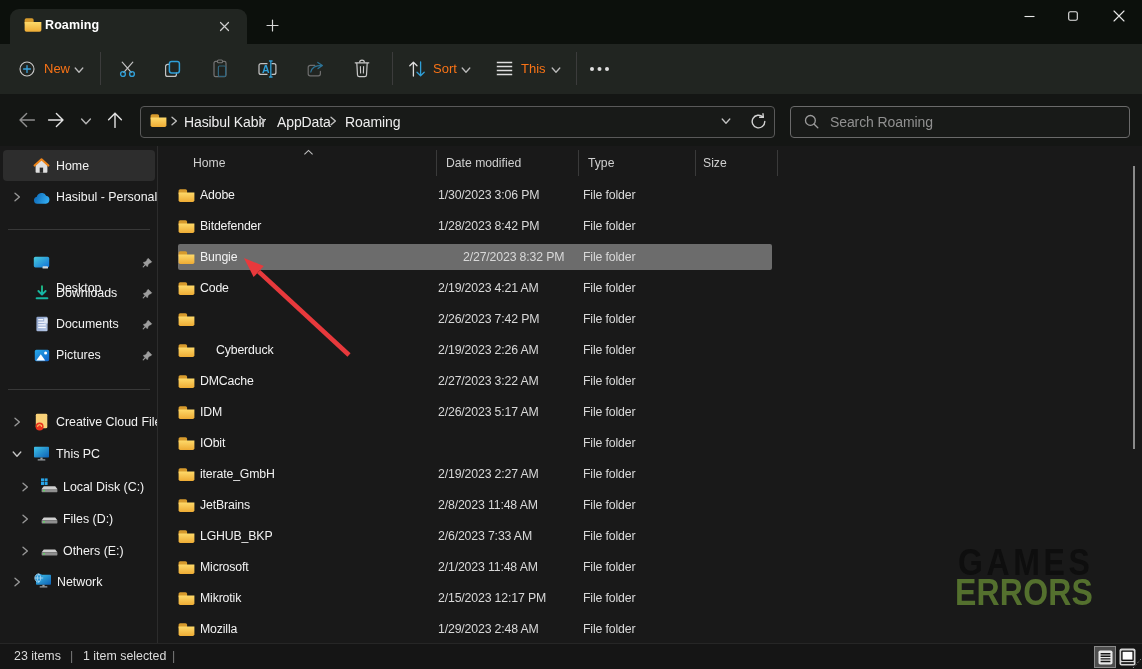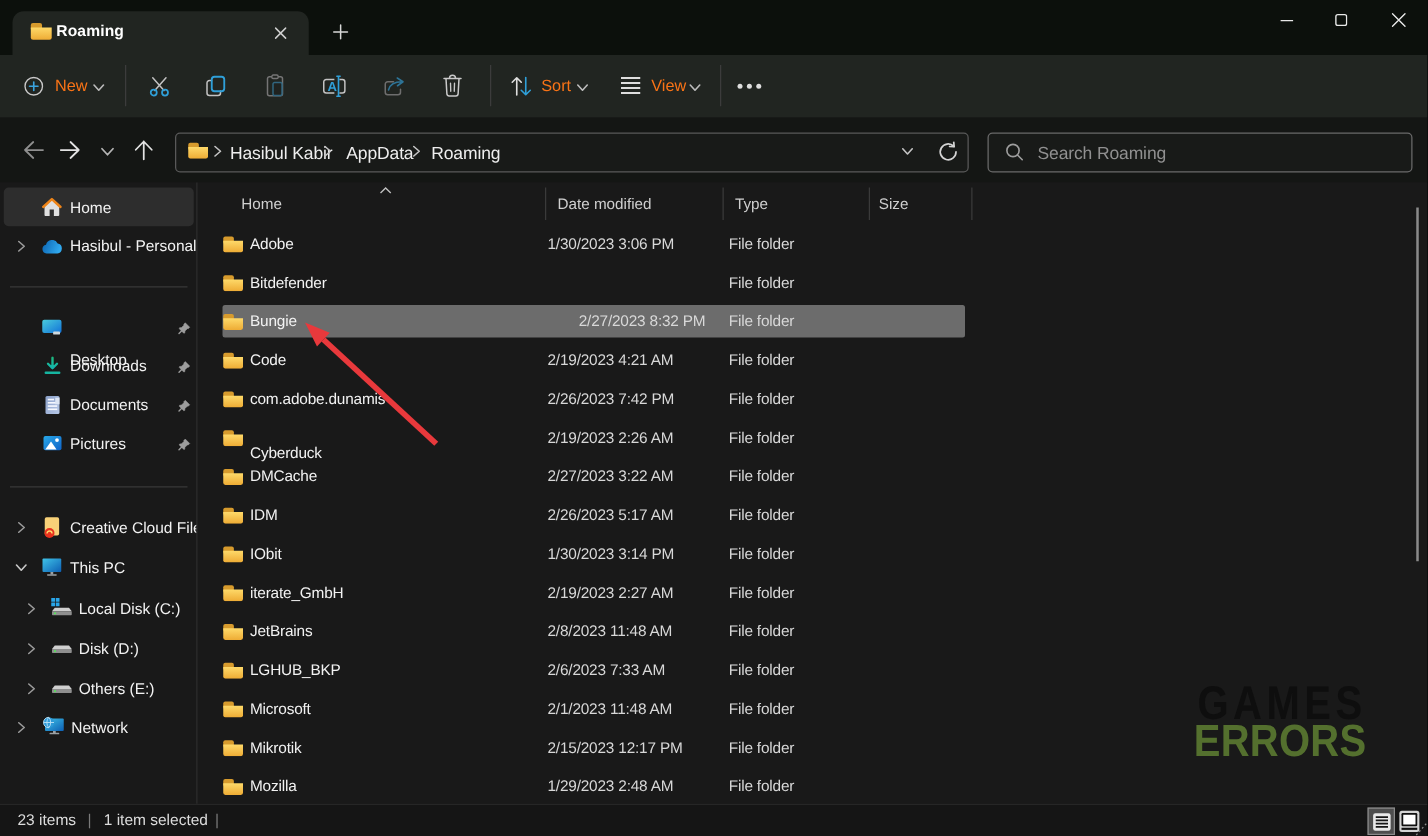--- a/index.html
+++ b/index.html
@@ -126,21 +126,21 @@
 <path d="M5.4 16 V2.6 M5.4 2.2 L1.8 5.8 M5.4 2.2 L9 5.8" fill="none" stroke="#dedede" stroke-width="1.3" stroke-linecap="round" stroke-linejoin="round"></path>
 <path d="M12.6 2 V15.4 M12.6 15.8 L9 12.2 M12.6 15.8 L16.2 12.2" fill="none" stroke="#2f9fd8" stroke-width="1.3" stroke-linecap="round" stroke-linejoin="round"></path>
 </svg>
 <div class="tbt" style="left:433px;top:61px;">Sort</div>
 <svg style="position:absolute;left:461px;top:66px;" width="10" height="8" viewBox="0 0 10 8">
       <path d="M1.2 2 L5 6.2 L8.8 2" fill="none" stroke="#bbbbbb" stroke-width="1.3" stroke-linecap="round" stroke-linejoin="round"></path>
     </svg>
 <svg style="position:absolute;left:496px;top:61px;" width="17" height="15" viewBox="0 0 17 15">
 <path d="M0.8 1.4 H16.2 M0.8 5.4 H16.2 M0.8 9.4 H16.2 M0.8 13.4 H16.2" stroke="#dedede" stroke-width="1.5"></path>
 </svg>
-<div class="tbt" style="left:521px;top:61px;">View</div>
+<div class="tbt" style="left:521px;top:61px;">This</div>
 <svg style="position:absolute;left:551px;top:66px;" width="10" height="8" viewBox="0 0 10 8">
       <path d="M1.2 2 L5 6.2 L8.8 2" fill="none" stroke="#bbbbbb" stroke-width="1.3" stroke-linecap="round" stroke-linejoin="round"></path>
     </svg>
 <div class="vsep" style="left:576px;"></div>
 <svg style="position:absolute;left:589px;top:66px;" width="22" height="6" viewBox="0 0 22 6">
 <circle cx="3" cy="3" r="2" fill="#dedede"></circle>
       <circle cx="10.5" cy="3" r="2" fill="#dedede"></circle>
       <circle cx="18" cy="3" r="2" fill="#dedede"></circle>
 </svg>
 
@@ -206,48 +206,48 @@
 <path d="M0.6 4.6 h15.8 v7.6 a1.7 1.7 0 0 1 -1.7 1.7 h-12.4 a1.7 1.7 0 0 1 -1.7 -1.7 Z" fill="url(#fgrad)"></path>
 </svg></div>
 <div class="nm" style="left:200px;top:180px;">Adobe</div>
 <div class="dt" style="left:438px;top:180px;">1/30/2023 3:06 PM</div>
 <div class="dt" style="left:583px;top:180px;">File folder</div>
 <div style="position:absolute;left:178px;top:219px;"><svg width="17" height="14" viewBox="0 0 17 14">
 <rect x="0.6" y="1.2" width="8.5" height="6" rx="1.6" fill="#d79b2d"></rect>
 <path d="M0.6 4.6 h15.8 v7.6 a1.7 1.7 0 0 1 -1.7 1.7 h-12.4 a1.7 1.7 0 0 1 -1.7 -1.7 Z" fill="url(#fgrad)"></path>
 </svg></div>
 <div class="nm" style="left:200px;top:211px;">Bitdefender</div>
+<div class="dt" style="left:438px;top:211px;">1/28/2023 8:42 PM</div>
 <div class="dt" style="left:583px;top:211px;">File folder</div>
 <div style="position:absolute;left:178px;top:243.5px;width:594px;height:26px;background:#6c6c6c;border-radius:2px;"></div>
 <div style="position:absolute;left:178px;top:250px;"><svg width="17" height="14" viewBox="0 0 17 14">
 <rect x="0.6" y="1.2" width="8.5" height="6" rx="1.6" fill="#d79b2d"></rect>
 <path d="M0.6 4.6 h15.8 v7.6 a1.7 1.7 0 0 1 -1.7 1.7 h-12.4 a1.7 1.7 0 0 1 -1.7 -1.7 Z" fill="url(#fgrad)"></path>
 </svg></div>
 <div class="nm" style="left:200px;top:242px;">Bungie</div>
 <div class="dt" style="left:424px;top:242px;margin-left:39px;">2/27/2023 8:32 PM</div>
 <div class="dt" style="left:583px;top:242px;">File folder</div>
 <div style="position:absolute;left:178px;top:281px;"><svg width="17" height="14" viewBox="0 0 17 14">
 <rect x="0.6" y="1.2" width="8.5" height="6" rx="1.6" fill="#d79b2d"></rect>
 <path d="M0.6 4.6 h15.8 v7.6 a1.7 1.7 0 0 1 -1.7 1.7 h-12.4 a1.7 1.7 0 0 1 -1.7 -1.7 Z" fill="url(#fgrad)"></path>
 </svg></div>
 <div class="nm" style="left:200px;top:273px;">Code</div>
 <div class="dt" style="left:438px;top:273px;">2/19/2023 4:21 AM</div>
 <div class="dt" style="left:583px;top:273px;">File folder</div>
 <div style="position:absolute;left:178px;top:312px;"><svg width="17" height="14" viewBox="0 0 17 14">
 <rect x="0.6" y="1.2" width="8.5" height="6" rx="1.6" fill="#d79b2d"></rect>
 <path d="M0.6 4.6 h15.8 v7.6 a1.7 1.7 0 0 1 -1.7 1.7 h-12.4 a1.7 1.7 0 0 1 -1.7 -1.7 Z" fill="url(#fgrad)"></path>
 </svg></div>
-<div class="nm" style="left:200px;top:304px;">com.adobe.dunamis</div>
 <div class="dt" style="left:438px;top:304px;">2/26/2023 7:42 PM</div>
 <div class="dt" style="left:583px;top:304px;">File folder</div>
 <div style="position:absolute;left:178px;top:343px;"><svg width="17" height="14" viewBox="0 0 17 14">
 <rect x="0.6" y="1.2" width="8.5" height="6" rx="1.6" fill="#d79b2d"></rect>
 <path d="M0.6 4.6 h15.8 v7.6 a1.7 1.7 0 0 1 -1.7 1.7 h-12.4 a1.7 1.7 0 0 1 -1.7 -1.7 Z" fill="url(#fgrad)"></path>
 </svg></div>
-<div class="nm" style="left:200px;top:335px;margin-top:12px;">Cyberduck</div>
+<div class="nm" style="left:216px;top:335px;">Cyberduck</div>
 <div class="dt" style="left:438px;top:335px;">2/19/2023 2:26 AM</div>
 <div class="dt" style="left:583px;top:335px;">File folder</div>
 <div style="position:absolute;left:178px;top:374px;"><svg width="17" height="14" viewBox="0 0 17 14">
 <rect x="0.6" y="1.2" width="8.5" height="6" rx="1.6" fill="#d79b2d"></rect>
 <path d="M0.6 4.6 h15.8 v7.6 a1.7 1.7 0 0 1 -1.7 1.7 h-12.4 a1.7 1.7 0 0 1 -1.7 -1.7 Z" fill="url(#fgrad)"></path>
 </svg></div>
 <div class="nm" style="left:200px;top:366px;">DMCache</div>
 <div class="dt" style="left:438px;top:366px;">2/27/2023 3:22 AM</div>
 <div class="dt" style="left:583px;top:366px;">File folder</div>
 <div style="position:absolute;left:178px;top:405px;"><svg width="17" height="14" viewBox="0 0 17 14">
@@ -255,21 +255,20 @@
 <path d="M0.6 4.6 h15.8 v7.6 a1.7 1.7 0 0 1 -1.7 1.7 h-12.4 a1.7 1.7 0 0 1 -1.7 -1.7 Z" fill="url(#fgrad)"></path>
 </svg></div>
 <div class="nm" style="left:200px;top:397px;">IDM</div>
 <div class="dt" style="left:438px;top:397px;">2/26/2023 5:17 AM</div>
 <div class="dt" style="left:583px;top:397px;">File folder</div>
 <div style="position:absolute;left:178px;top:436px;"><svg width="17" height="14" viewBox="0 0 17 14">
 <rect x="0.6" y="1.2" width="8.5" height="6" rx="1.6" fill="#d79b2d"></rect>
 <path d="M0.6 4.6 h15.8 v7.6 a1.7 1.7 0 0 1 -1.7 1.7 h-12.4 a1.7 1.7 0 0 1 -1.7 -1.7 Z" fill="url(#fgrad)"></path>
 </svg></div>
 <div class="nm" style="left:200px;top:428px;">IObit</div>
-<div class="dt" style="left:438px;top:428px;">1/30/2023 3:14 PM</div>
 <div class="dt" style="left:583px;top:428px;">File folder</div>
 <div style="position:absolute;left:178px;top:467px;"><svg width="17" height="14" viewBox="0 0 17 14">
 <rect x="0.6" y="1.2" width="8.5" height="6" rx="1.6" fill="#d79b2d"></rect>
 <path d="M0.6 4.6 h15.8 v7.6 a1.7 1.7 0 0 1 -1.7 1.7 h-12.4 a1.7 1.7 0 0 1 -1.7 -1.7 Z" fill="url(#fgrad)"></path>
 </svg></div>
 <div class="nm" style="left:200px;top:459px;">iterate_GmbH</div>
 <div class="dt" style="left:438px;top:459px;">2/19/2023 2:27 AM</div>
 <div class="dt" style="left:583px;top:459px;">File folder</div>
 <div style="position:absolute;left:178px;top:498px;"><svg width="17" height="14" viewBox="0 0 17 14">
 <rect x="0.6" y="1.2" width="8.5" height="6" rx="1.6" fill="#d79b2d"></rect>
@@ -404,21 +403,21 @@
       </svg>
 <div class="sbt" style="left:63px;top:479px;">Local Disk (C:)</div>
 <div style="position:absolute;left:40px;top:513px;"><svg width="19" height="10" viewBox="0 0 19 10">
 <path d="M3.8 0.4 L15.2 0.4 L17.4 3.2 H1.6 Z" fill="#cfcfcf"></path>
 <rect x="1.6" y="3.2" width="15.8" height="3.2" rx="0.6" fill="#8f8f8f"></rect>
 <circle cx="4" cy="4.8" r="0.9" fill="#58e05c"></circle>
 </svg></div>
       <svg style="position:absolute;left:21px;top:514px;" width="8" height="10" viewBox="0 0 8 10">
         <path d="M2 1.2 L6.4 5 L2 8.8" fill="none" stroke="#9a9a9a" stroke-width="1.3" stroke-linecap="round" stroke-linejoin="round"></path>
       </svg>
-<div class="sbt" style="left:63px;top:511px;">Disk (D:)</div>
+<div class="sbt" style="left:63px;top:511px;">Files (D:)</div>
 <div style="position:absolute;left:40px;top:545px;"><svg width="19" height="10" viewBox="0 0 19 10">
 <path d="M3.8 0.4 L15.2 0.4 L17.4 3.2 H1.6 Z" fill="#cfcfcf"></path>
 <rect x="1.6" y="3.2" width="15.8" height="3.2" rx="0.6" fill="#8f8f8f"></rect>
 <circle cx="4" cy="4.8" r="0.9" fill="#58e05c"></circle>
 </svg></div>
       <svg style="position:absolute;left:21px;top:546px;" width="8" height="10" viewBox="0 0 8 10">
         <path d="M2 1.2 L6.4 5 L2 8.8" fill="none" stroke="#9a9a9a" stroke-width="1.3" stroke-linecap="round" stroke-linejoin="round"></path>
       </svg>
 <div class="sbt" style="left:63px;top:543px;">Others (E:)</div>
 <div style="position:absolute;left:34px;top:573px;"><svg width="18" height="15" viewBox="0 0 18 15">

